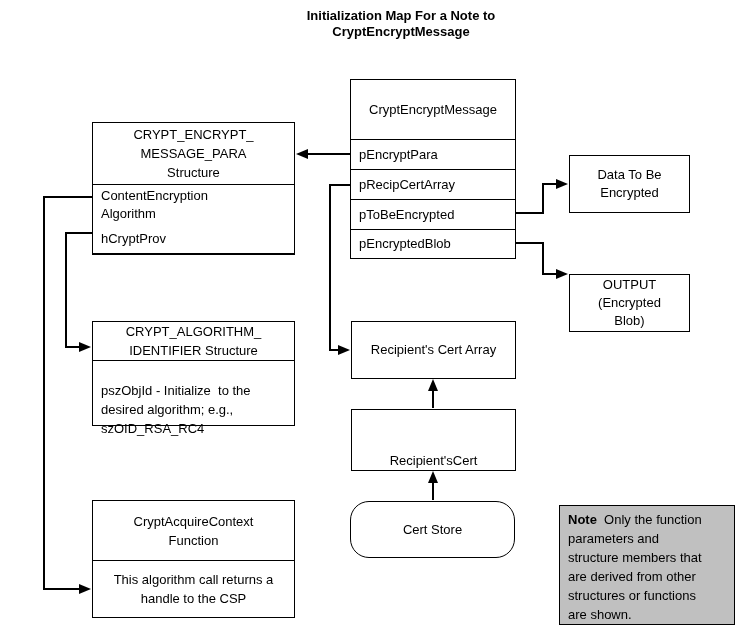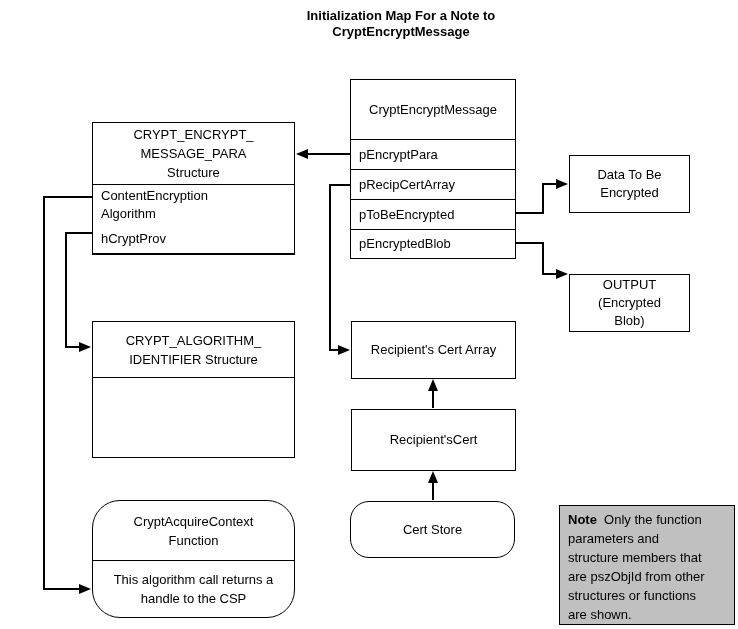--- a/index.html
+++ b/index.html
@@ -91,37 +91,40 @@
 
 <div class="box" style="left:92px;top:122px;width:203px;height:133px;">
   <div class="hdr ml" style="height:61px;">CRYPT_ENCRYPT_
 MESSAGE_PARA
 Structure</div>
   <div class="row last ml">ContentEncryption
 Algorithm</div>
   <div class="row" style="height:28px;">hCryptProv</div>
 </div>
 
-<div class="box" style="left:92px;top:321px;width:203px;height:137px;gap:18px;">
+<div class="box" style="left:92px;top:321px;width:203px;height:105px;gap:18px;">
   <div class="hdr ml" style="height:55px;">CRYPT_ALGORITHM_
 IDENTIFIER Structure</div>
+  <div class="bodycell ml">pszObjId - Initialize  to the
+desired algorithm; e.g.,
+szOID_RSA_RC4</div>
 </div>
 
-<div class="box" style="left:92px;top:500px;width:203px;height:118px;border-radius:28px;">
+<div class="box" style="left:92px;top:500px;width:203px;height:118px;">
   <div class="hdr ml" style="height:59px;">CryptAcquireContext
 Function</div>
   <div class="bodycell center ml">This algorithm call returns a
 handle to the CSP</div>
 </div>
 
 <div class="box simple" style="left:351px;top:321px;width:165px;height:58px;">
   <div class="ml">Recipient's Cert Array</div>
 </div>
 
-<div class="box simple" style="left:351px;top:409px;width:165px;height:62px;">
+<div class="box simple" style="left:351px;top:409px;width:165px;height:62px;justify-content:flex-end;">
   <div class="ml">Recipient'sCert</div>
 </div>
 
 <div class="box simple" style="left:350px;top:501px;width:165px;height:57px;border-radius:19px;">
   <div class="ml">Cert Store</div>
 </div>
 
 <div class="box simple" style="left:569px;top:155px;width:121px;height:58px;">
   <div class="ml">Data To Be
 Encrypted</div>
@@ -129,15 +132,15 @@
 
 <div class="box simple" style="left:569px;top:244px;width:121px;height:58px;margin-top:30px;">
   <div class="ml">OUTPUT
 (Encrypted
 Blob)</div>
 </div>
 
 <div class="note ml" style="left:559px;top:505px;width:176px;height:120px;"><b>Note</b><span>  Only the function
 parameters and
 structure members that
-are pszObjId from other
+are derived from other
 structures or functions
 are shown.</span></div>
 
 </body></html>

